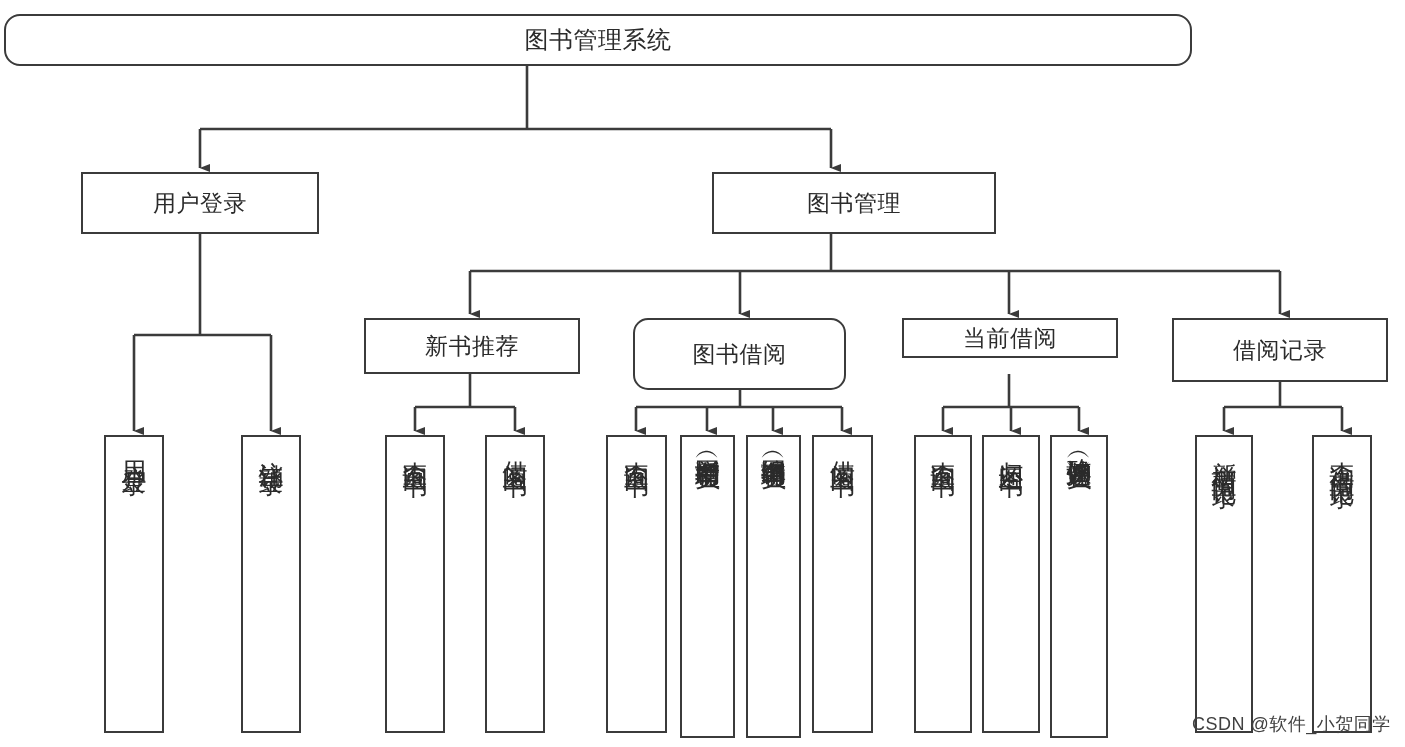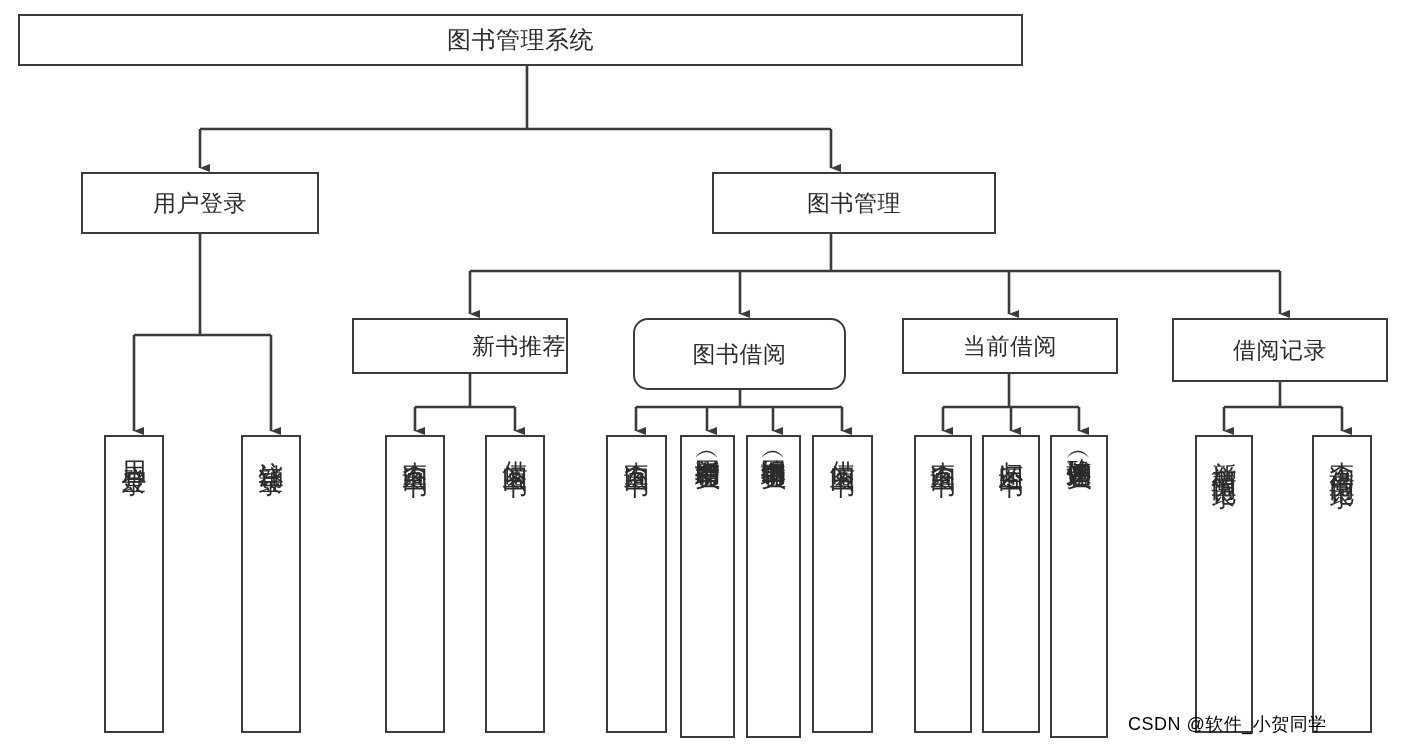--- a/index.html
+++ b/index.html
@@ -127,38 +127,38 @@
       <path d="M1011,407 L1011,431" marker-end="url(#arrow)"></path>
       <path d="M1079,407 L1079,431" marker-end="url(#arrow)"></path>
 
       <path d="M1280,374 L1280,407"></path>
       <path d="M1224,407 L1342,407"></path>
       <path d="M1224,407 L1224,431" marker-end="url(#arrow)"></path>
       <path d="M1342,407 L1342,431" marker-end="url(#arrow)"></path>
     </g>
   </svg>
 
-  <div class="node horiz root" style="left: 18px; top: 14px; width: 1005px; height: 52px;">
+  <div class="node horiz root" style="left: 4px; top: 14px; width: 1188px; height: 52px; border-radius: 16px;">
     <span class="label">图书管理系统</span>
   </div>
 
   <div class="node horiz" style="left: 81px; top: 172px; width: 238px; height: 62px;">
     <span class="label">用户登录</span>
   </div>
   <div class="node horiz" style="left: 712px; top: 172px; width: 284px; height: 62px;">
     <span class="label">图书管理</span>
   </div>
 
-  <div class="node horiz" style="left: 352px; top: 318px; width: 216px; height: 56px; justify-content: flex-end;">
+  <div class="node horiz" style="left: 364px; top: 318px; width: 216px; height: 56px;">
     <span class="label">新书推荐</span>
   </div>
   <div class="node horiz" style="left: 633px; top: 318px; width: 213px; height: 72px; border-radius: 15px;">
     <span class="label">图书借阅</span>
   </div>
-  <div class="node horiz" style="left: 902px; top: 318px; width: 216px; height: 56px;">
+  <div class="node horiz" style="left: 902px; top: 318px; width: 216px; height: 40px;">
     <span class="label">当前借阅</span>
   </div>
   <div class="node horiz" style="left: 1172px; top: 318px; width: 216px; height: 64px;">
     <span class="label">借阅记录</span>
   </div>
 
   <div class="node leaf mid" style="left: 104px; top: 435px; width: 60px; height: 298px;">
     <span class="label">用户登录</span>
   </div>
   <div class="node leaf mid" style="left: 241px; top: 435px; width: 60px; height: 298px;">
@@ -191,15 +191,15 @@
   <div class="node leaf tall" style="left: 1050px; top: 435px; width: 58px; height: 303px;">
     <span class="label">确认归还（管理员）</span>
   </div>
   <div class="node leaf short" style="left: 1195px; top: 435px; width: 58px; height: 298px;">
     <span class="label">新增借阅记录</span>
   </div>
   <div class="node leaf short" style="left: 1312px; top: 435px; width: 60px; height: 298px;">
     <span class="label">查询借阅记录</span>
   </div>
 
-  <div id="watermark" style="left: 1128px; top: 712px; color: #000000;">CSDN @软件_小贺同学</div>
+  <div id="watermark" style="left: 1192px; top: 712px; color: #404040;">CSDN @软件_小贺同学</div>
 
 </div>
 
 </body></html>

